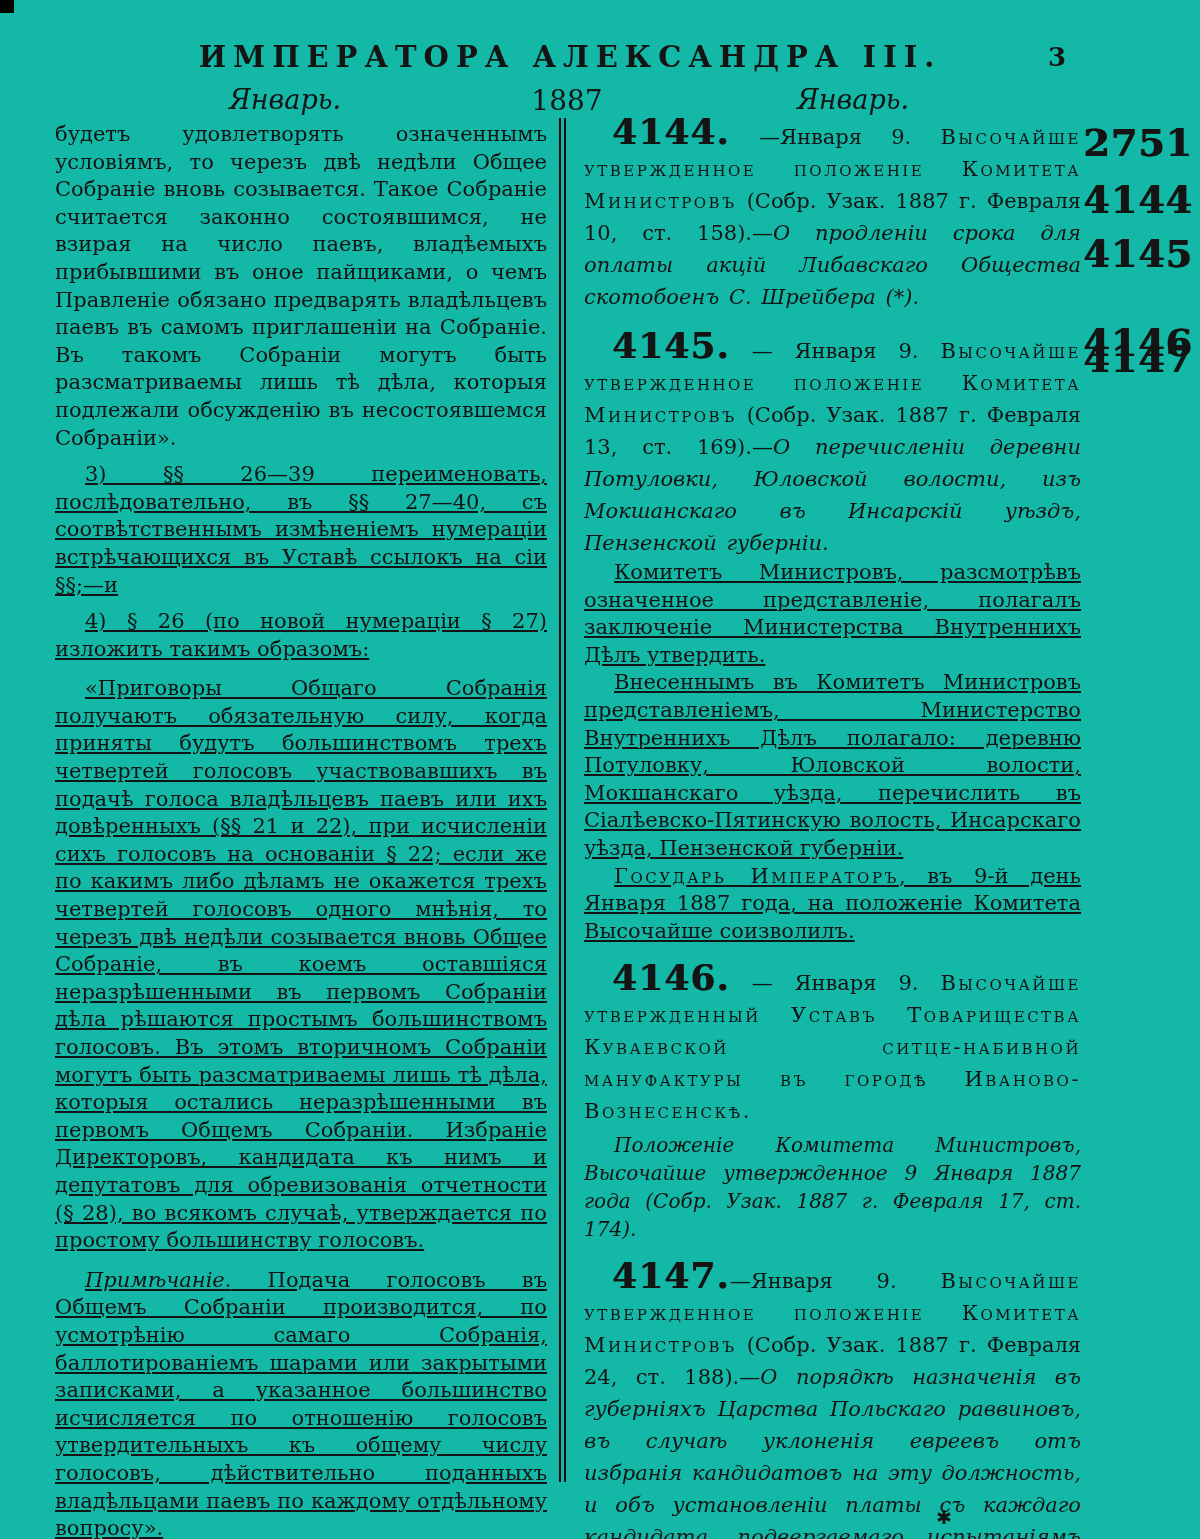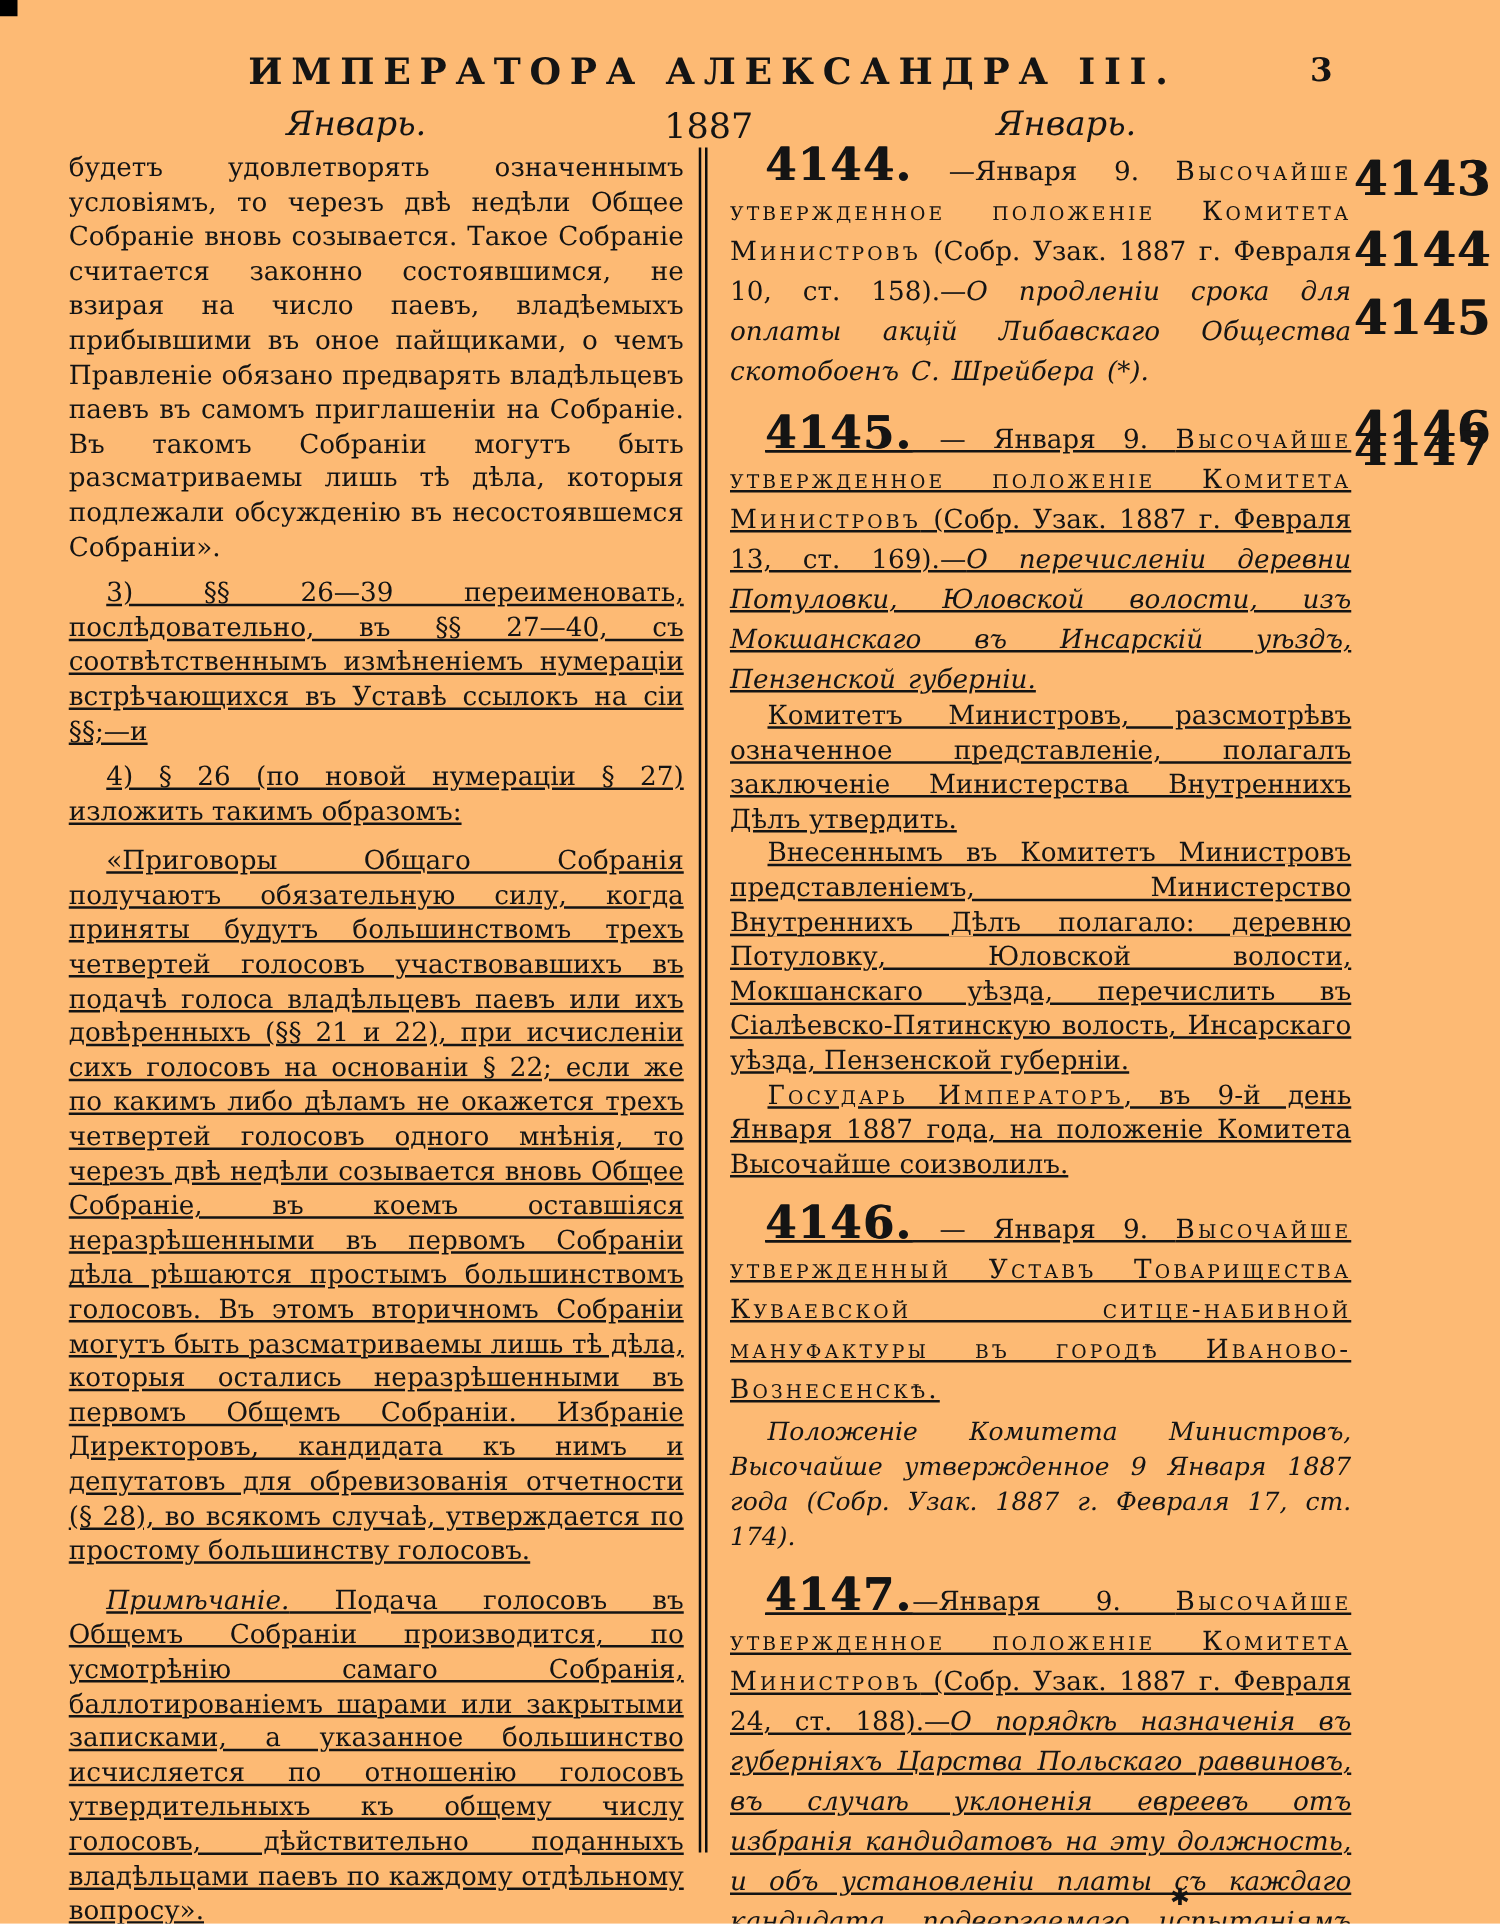--- a/index.html
+++ b/index.html
@@ -1,18 +1,18 @@
 <!DOCTYPE html>
 <html><head>
 <meta charset="utf-8">
 <style>
   html, body { margin:0; padding:0; background:#ffffff; }
   .page {
     position:relative; width:1200px; height:1539px; overflow:hidden;
-    background:#fdba74; color:#141414;
+    background:#14b8a6; color:#141414;
     font-family:"DejaVu Serif", "Liberation Serif", serif;
   }
   
   .title { position:absolute; top:40px; left:130px; width:880px; text-align:center;
            font-size:29px; font-weight:bold; letter-spacing:7px; white-space:nowrap; }
   .page-num { position:absolute; top:42px; left:1048px; font-size:26px; font-weight:bold; }
   .month-left  { position:absolute; top:84px; left:200px; width:170px; text-align:center;
                  font-style:italic; font-size:27px; }
   .year        { position:absolute; top:84px; left:512px; width:110px; text-align:center; font-size:28px; }
   .month-right { position:absolute; top:84px; left:768px; width:170px; text-align:center;
@@ -22,21 +22,21 @@
              border-left:2px solid #0d0d0d; border-right:2px solid #0d0d0d; box-sizing:border-box; }
   
   .col { position:absolute; top:121px; text-align:justify; }
   .col-left  { left:55px;  width:492px; }
   .col-right { left:584px; width:497px; }
   p { margin:0; }
   .body-text { font-size:21px; line-height:27.6px; }
   .indent { text-indent:30px;text-decoration:underline; }
   .mt9  { margin-top:9px; }
   .mt12 { margin-top:12px; }
-  .mt22 { margin-top:22px;text-decoration:underline; }
+  .mt22 { margin-top:22px; }
   .mt4  { margin-top:4px; }
   .entry-head { font-size:21px; line-height:32px; text-indent:28px; word-spacing:3px; }
   .entry-num  { font-size:36px; font-weight:bold; letter-spacing:1px; line-height:0;
                 text-shadow:0.6px 0 currentColor; }
   .sc { font-variant:small-caps; letter-spacing:2.5px; }
   .it { font-style:italic; }
   .ref { font-style:italic; font-size:20px; line-height:28px; text-indent:30px; }
   .asterisk { position:absolute; left:936px; top:1506px; font-size:19px; }
   
   .margin-num { position:absolute; left:1083px; font-size:38px; font-weight:bold;
@@ -79,19 +79,19 @@
 
     <p class="entry-head mt22"><span class="entry-num">4146.</span><span> — Января 9. </span><span class="sc">Высочайше утвержденный Уставъ Товарищества Куваевской ситце-набивной мануфактуры въ городѣ Иваново-Вознесенскѣ.</span></p>
     <p class="ref mt4">Положеніе Комитета Министровъ, Высочайше утвержденное 9 Января 1887 года (Собр. Узак. 1887 г. Февраля 17, ст. 174).</p>
 
     <p class="entry-head mt22"><span class="entry-num">4147.</span><span>—Января 9. </span><span class="sc">Высочайше утвержденное положеніе Комитета Министровъ</span><span> (Собр. Узак. 1887 г. Февраля 24, ст. 188).—</span><span class="it">О порядкѣ назначенія въ губерніяхъ Царства Польскаго раввиновъ, въ случаѣ уклоненія евреевъ отъ избранія кандидатовъ на эту должность, и объ установленіи платы съ каждаго кандидата, подвергаемаго испытаніямъ въ знаніи Русскаго языка.</span></p>
 
   </div>
 
   <div class="asterisk">✱</div>
 
-  <div class="margin-num mn-0">4143</div>
+  <div class="margin-num mn-0">2751</div>
   <div class="margin-num mn-1">4144</div>
   <div class="margin-num mn-2">4145</div>
   <div class="margin-num mn-3">4146</div>
   <div class="margin-num mn-4">4147</div>
 
 </div>
 
 </body></html>

